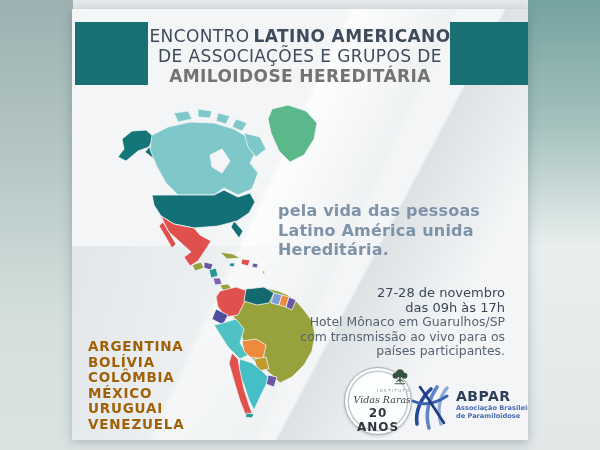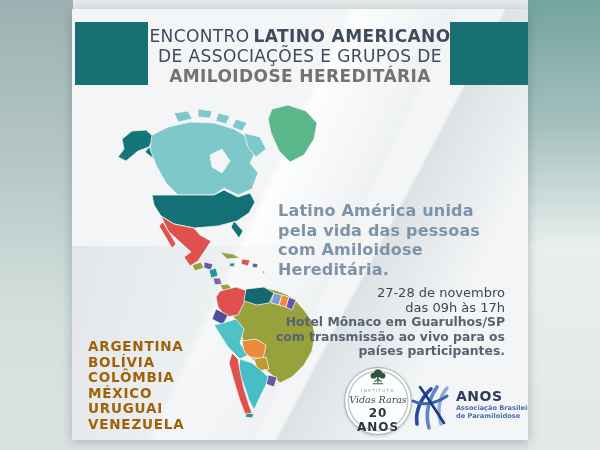--- a/index.html
+++ b/index.html
@@ -27,25 +27,25 @@
   .t-bold{font-weight:700;}
   .t-line .t-bold{margin-left:4px;}
   .t-teal{color:#737373;}
   .map{position:absolute;left:44px;top:96px;width:222px;height:315px;}
   .tagline{position:absolute;left:206px;top:192px;width:230px;font-weight:700;font-size:16px;
     line-height:19.5px;color:#7e93a8;letter-spacing:.2px;}
   .countries{position:absolute;left:16px;top:298px;font-weight:700;font-size:13.5px;
     line-height:15.6px;color:#a16207;letter-spacing:.8px;margin-top:32px;}
   .event{position:absolute;right:23px;top:277px;text-align:right;color:#3c4859;font-size:12.4px;line-height:14.6px;}
   .event .ev-bold{font-weight:400;font-size:13px;}
-  .event .ev-reg{font-weight:700;color:#566372;}
+  .event .ev-reg{font-weight:400;color:#566372;}
   .logo-vr{position:absolute;left:272px;top:358px;width:66px;height:66px;border-radius:50%;
     background:#fdfefe;border:1px solid #aab2b8;
     box-shadow:inset 0 0 0 2.5px #ffffff,inset 0 0 0 4px #c3cad0,0 1px 3px rgba(0,0,0,.18);
-    display:flex;flex-direction:column;align-items:center;justify-content:center;text-align:center;}
+    display:flex;flex-direction:column;align-items:flex-end;justify-content:center;text-align:center;}
   .vr-inst{font-size:4px;letter-spacing:1.4px;color:#8a9299;margin-top:2px;}
   .vr-name{font-family:"DejaVu Serif","Liberation Serif",serif;font-style:italic;font-size:9.5px;color:#3a4a42;margin:1px 0;}
   .vr-anos{font-size:12px;font-weight:700;color:#2f3640;letter-spacing:1px;}
   .logo-abpar{position:absolute;left:336px;top:362px;width:130px;height:66px;display:flex;align-items:center;}
   .abpar-text{margin-left:4px;}
   .abpar-acr{font-weight:700;font-size:14px;color:#2e3d5c;letter-spacing:.5px;line-height:15px;}
   .abpar-sub{font-weight:700;font-size:6.6px;color:#4a6cb3;line-height:8px;}
 </style>
 </head>
 <body>
@@ -102,23 +102,22 @@
         <path d="M126,236 L140,234 L150,240 L147,254 L134,252 L128,246 Z" fill="#ee8a3b"></path>
         <path d="M138,254 L150,252 L153,264 L142,266 Z" fill="#c1992d"></path>
         <path d="M152,270 L161,272 L158,282 L150,279 Z" fill="#6757a6"></path>
         <path d="M124,254 L136,258 L146,266 L152,272 L150,280 L144,292 L138,305 L133,295 L128,280 L122,266 Z" fill="#46bec6"></path>
         <path d="M116,248 L122,254 L124,266 L128,284 L133,300 L136,308 L130,311 L124,296 L118,276 L113,258 Z" fill="#e0504d"></path>
         <path d="M131,308 L138,309 L136,313 L129,312 Z" fill="#249693"></path>
       </g>
     </svg>
 
     <div class="tagline">
+      <div>pela vida das pessoas</div>
       <div>Latino América unida</div>
-      <div>pela vida das pessoas</div>
-      <div>com Amiloidose</div>
       <div>Hereditária.</div>
     </div>
 
     <div class="countries">
       <div>ARGENTINA</div>
       <div>BOLÍVIA</div>
       <div>COLÔMBIA</div>
       <div>MÉXICO</div>
       <div>URUGUAI</div>
       <div>VENEZUELA</div>
@@ -153,19 +152,19 @@
       <svg width="44" height="60" viewBox="0 0 44 60" xmlns="http://www.w3.org/2000/svg">
         <g fill="none" stroke-linecap="round">
           <path d="M9,50 C7,37 13,24 23,15" stroke="#274b9b" stroke-width="3.6"></path>
           <path d="M21,54 C17,40 21,25 29,13" stroke="#5f85c8" stroke-width="3.6"></path>
           <path d="M33,50 C29,37 31,23 39,14" stroke="#8fa9d8" stroke-width="3.4"></path>
           <path d="M5,27 C15,32 27,30 39,22" stroke="#3a63b0" stroke-width="3"></path>
           <path d="M12,13 C20,24 28,37 36,49" stroke="#1c3a80" stroke-width="2.6"></path>
         </g>
       </svg>
       <div class="abpar-text">
-        <div class="abpar-acr">ANOS</div>
+        <div class="abpar-acr">ABPAR</div>
         <div class="abpar-sub">Associação Brasileira</div>
         <div class="abpar-sub">de Paramiloidose</div>
       </div>
     </div>
   </div>
 </div>
 
 </body></html>

